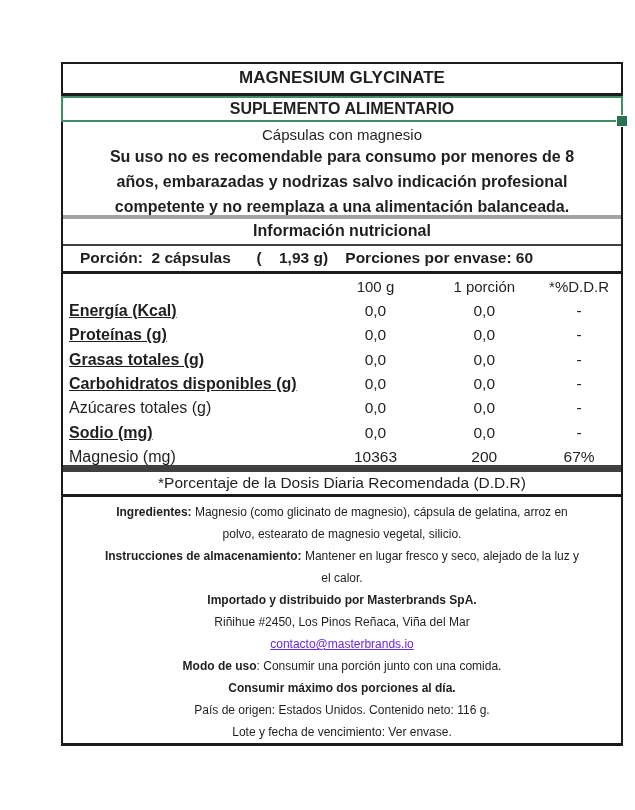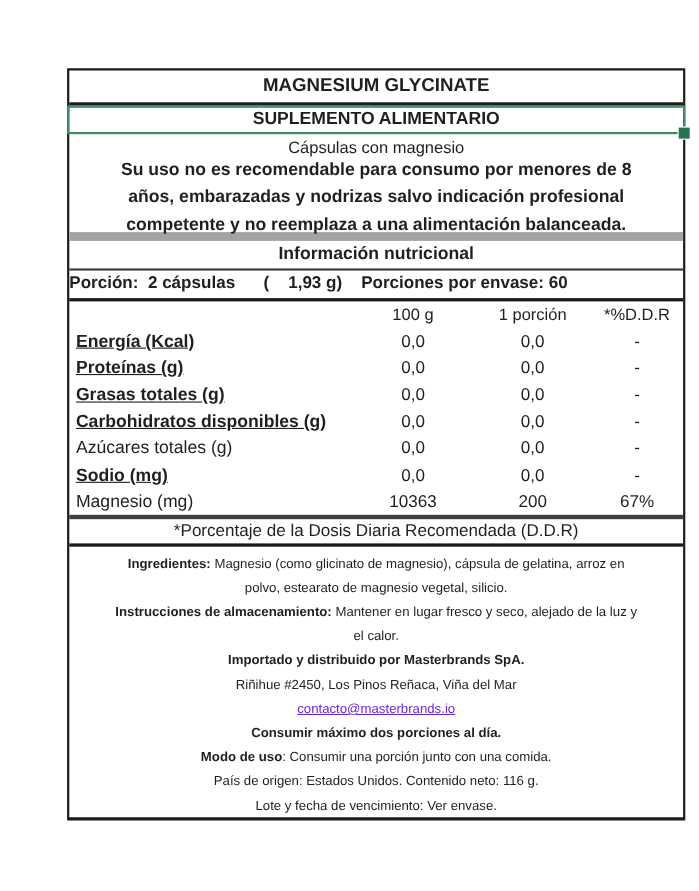--- a/index.html
+++ b/index.html
@@ -29,33 +29,33 @@
     margin:0 -2px; 
     font-weight:bold;font-size:16px;
     z-index:2;
   }
   .sel-handle{
     position:absolute;right:-6px;bottom:-6px;
     width:10px;height:10px;background:#2a7350;
     box-shadow:0 0 0 1px #ffffff;
   }
   .row-warning{
-    height:72px;border-bottom:8px solid #a3a3a3;
+    height:72px;border-bottom:4px solid #a3a3a3;
     font-weight:bold;font-size:16px;line-height:25px;
     white-space:pre-line;padding:1px 4px 0 4px;
   }
   .row-info{height:27px;border-bottom:2px solid #404040;font-weight:bold;font-size:16px;}
   .row-serving{
     height:29px;border-bottom:3px solid #1b1b1b;
     justify-content:flex-start;text-align:left;
     font-weight:bold;font-size:15.5px;
-    padding-left:0;white-space:pre;
+    padding-left:17px;white-space:pre;
   }
   .nutrition{
-    height:198px;border-bottom:4px solid #404040;
+    height:198px;border-bottom:7px solid #404040;
     box-sizing:border-box;
     display:grid;
     grid-template-columns:46% 20% 19% 15%;
     grid-auto-rows:24.4px;
     align-items:center;
     font-size:15.5px;
   }
   .nutrition .ncell{padding-left:6px;text-align:left;font-size:16px;}
   .nutrition .vcell{text-align:center;}
   .nutrition .bold{font-weight:bold;text-decoration:underline;}
@@ -145,22 +145,22 @@
       <div class="fline">
         <span class="b">Instrucciones de almacenamiento:</span><span>  Mantener en lugar fresco y seco, alejado de la luz y el calor.</span>
       </div>
       <div class="fline">
         <span class="b">Importado y distribuido por Masterbrands SpA.</span>
       </div>
       <div class="fline">Riñihue #2450, Los Pinos Reñaca, Viña del Mar</div>
       <div class="fline">
         <a href="#">contacto@masterbrands.io</a>
       </div>
-      <div class="fline b">Consumir máximo dos porciones al día.</div>
       <div class="fline">
         <span class="b">Modo de uso</span><span>: Consumir una porción junto con una comida.</span>
       </div>
+      <div class="fline b">Consumir máximo dos porciones al día.</div>
       <div class="fline">País de origen: Estados Unidos. Contenido neto: 116 g.</div>
       <div class="fline">Lote y fecha de vencimiento: Ver envase.</div>
     </div>
 
   </div>
 </div>
 
 </body></html>

